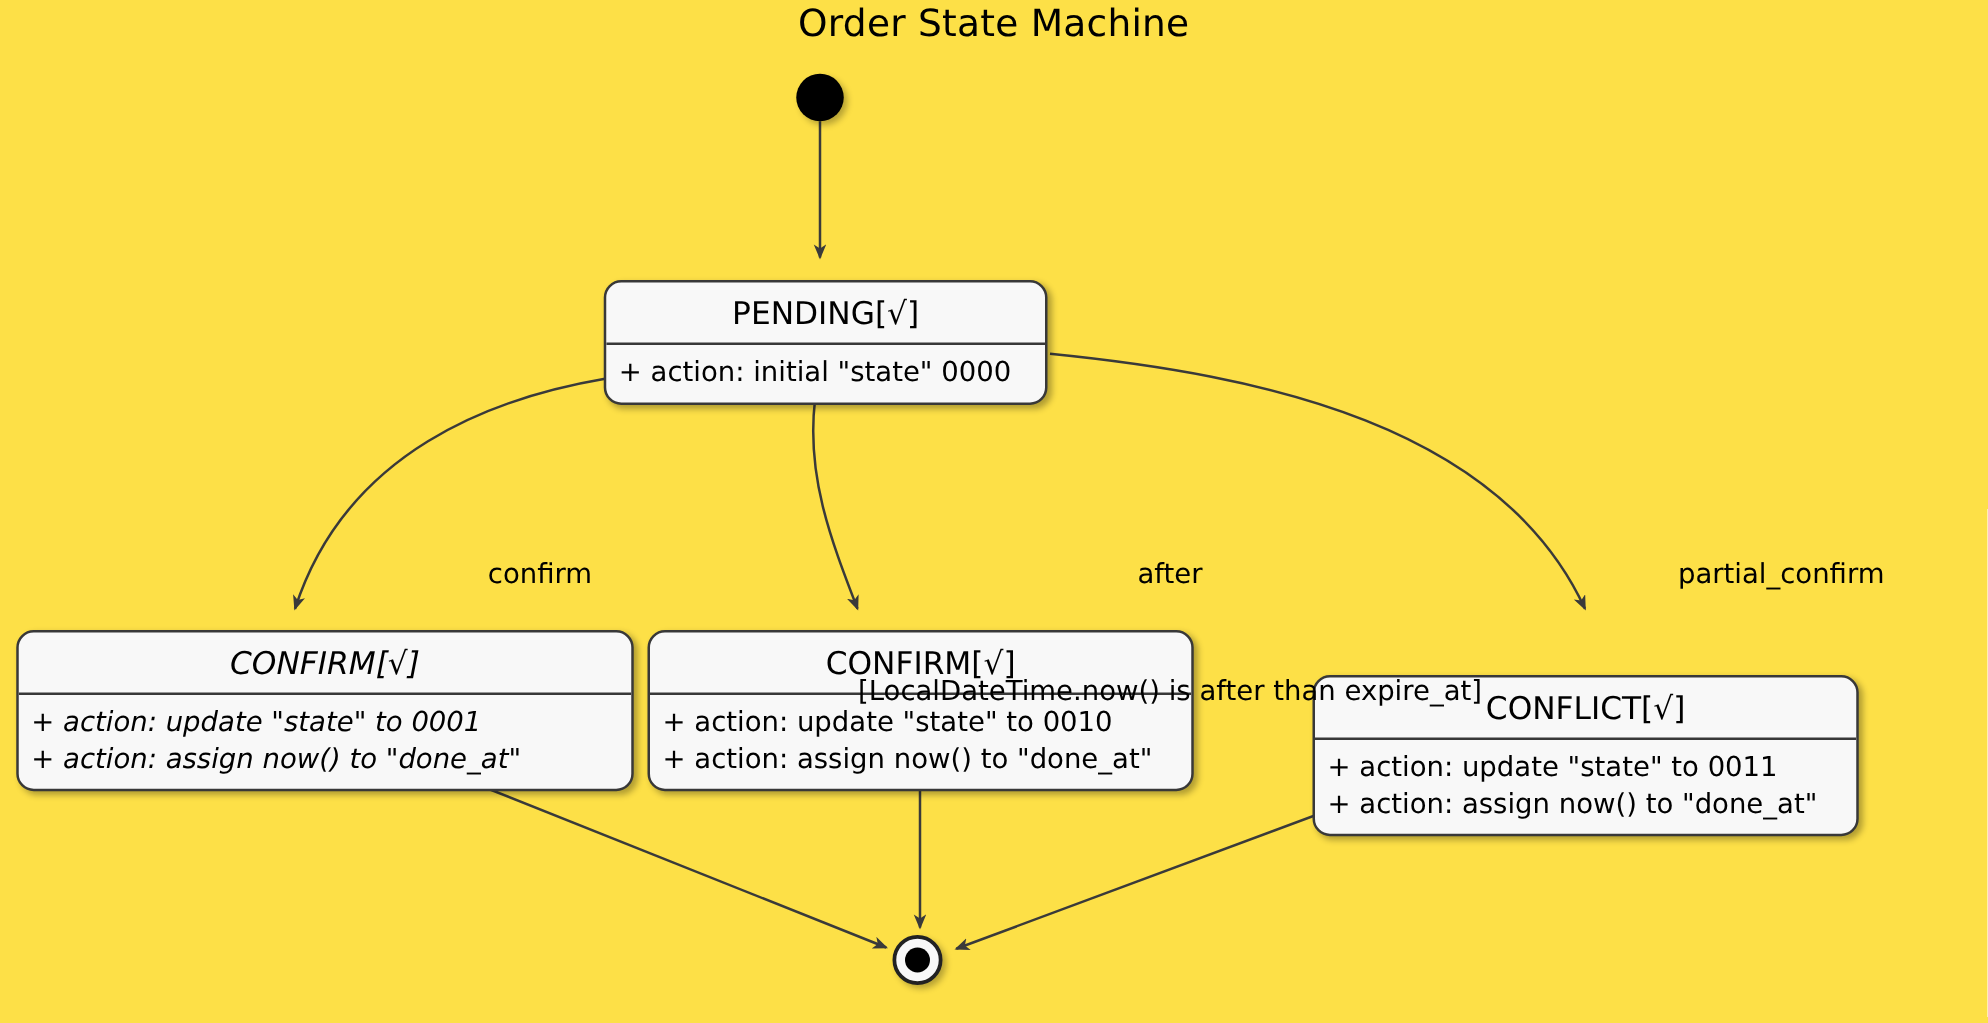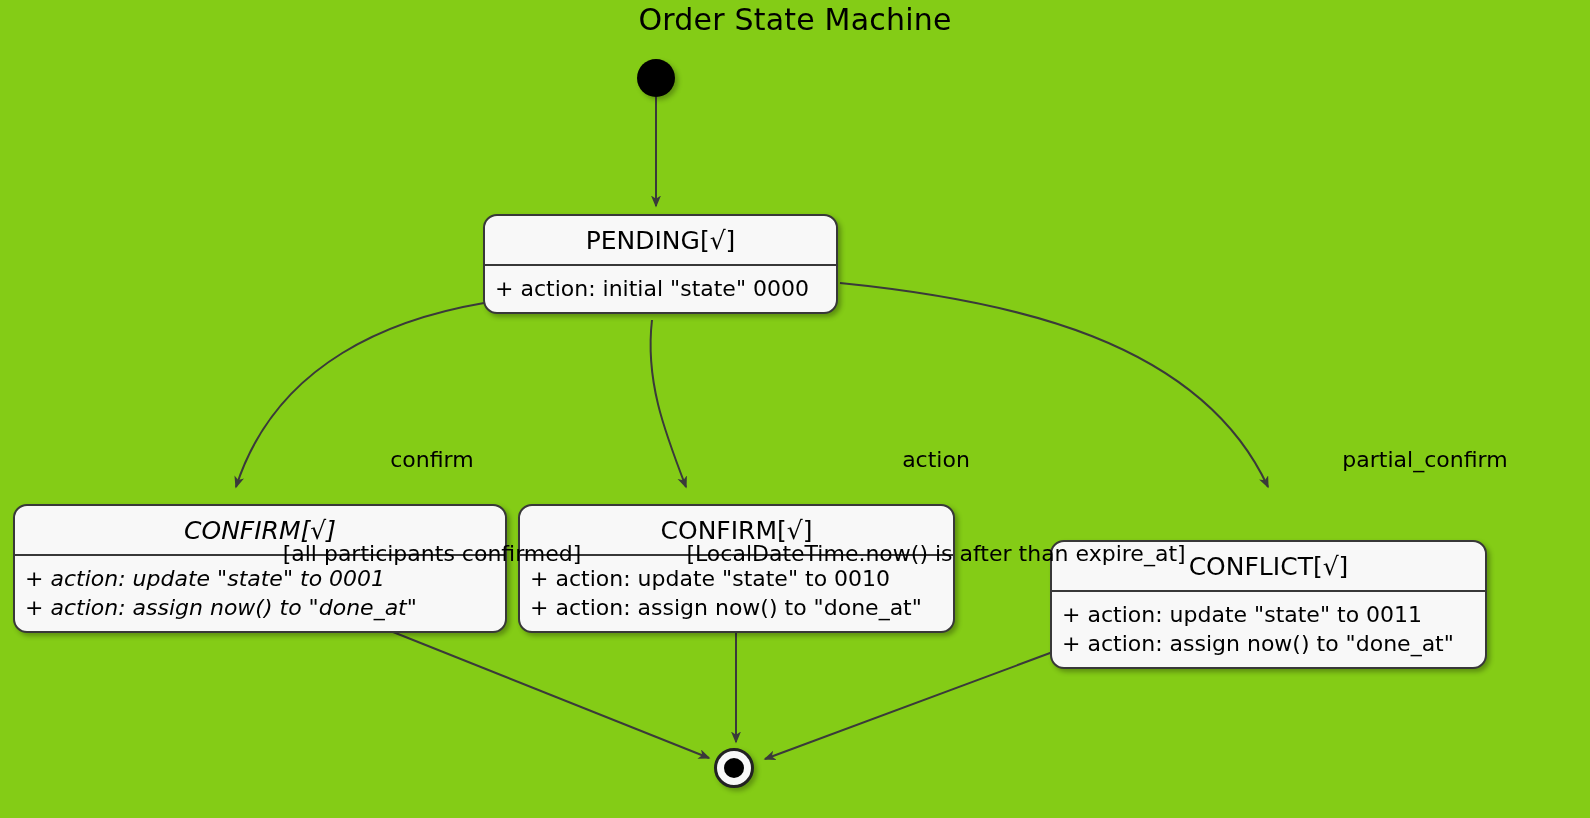--- a/index.html
+++ b/index.html
@@ -4,21 +4,21 @@
 <style>
   html, body {
     margin: 0;
     padding: 0;
     background: #ffffff;
   }
   #canvas {
     position: relative;
     width: 1590px;
     height: 818px;
-    background: #84cc16;
+    background: #fde047;
     font-family: "DejaVu Sans", sans-serif;
     overflow: hidden;
   }
   #edges {
     position: absolute;
     left: 0;
     top: 0;
     width: 1590px;
     height: 818px;
     pointer-events: none;
@@ -134,21 +134,21 @@
 
     <path d="M388,630 L709,758" fill="none" stroke="#3A3A3A" stroke-width="2" marker-end="url(#arrowhead)"></path>
 
     <path d="M736,630 L736,742" fill="none" stroke="#3A3A3A" stroke-width="2" marker-end="url(#arrowhead)"></path>
 
     <path d="M1112,630 L765,759" fill="none" stroke="#3A3A3A" stroke-width="2" marker-end="url(#arrowhead)"></path>
   </svg>
 
   <div class="start-node" style="left:637px; top:59px;"></div>
 
-  <div class="state" style="left:483px; top:214px; width:355px;">
+  <div class="state" style="left:483px; top:224px; width:355px;">
     <div class="state-title">PENDING[√]</div>
     <div class="state-divider"></div>
     <div class="state-body">
       <div class="state-attr">+ action: initial "state" 0000</div>
     </div>
   </div>
 
   <div class="state" style="left:13px; top:504px; width:494px;font-style:italic;">
     <div class="state-title">CONFIRM[√]</div>
     <div class="state-divider"></div>
@@ -175,25 +175,24 @@
       <div class="state-attr">+ action: assign now() to "done_at"</div>
     </div>
   </div>
 
   <div class="end-node" style="left:714px; top:748px;">
     <div class="end-node-inner"></div>
   </div>
 
   <div class="edge-label" style="left:242px; top:382px; width:380px;">
     <span class="lbl-event">confirm</span>
-    <span class="lbl-guard">[all participants confirmed]</span>
   </div>
 
   <div class="edge-label" style="left:652px; top:382px; width:568px;">
-    <span class="lbl-event">action</span>
+    <span class="lbl-event">after</span>
     <span class="lbl-guard">[LocalDateTime.now() is after than expire_at]</span>
   </div>
 
   <div class="edge-label" style="left:1260px; top:382px; width:330px;">
     <span class="lbl-event">partial_confirm</span>
   </div>
 
 </div>
 
 </body></html>

